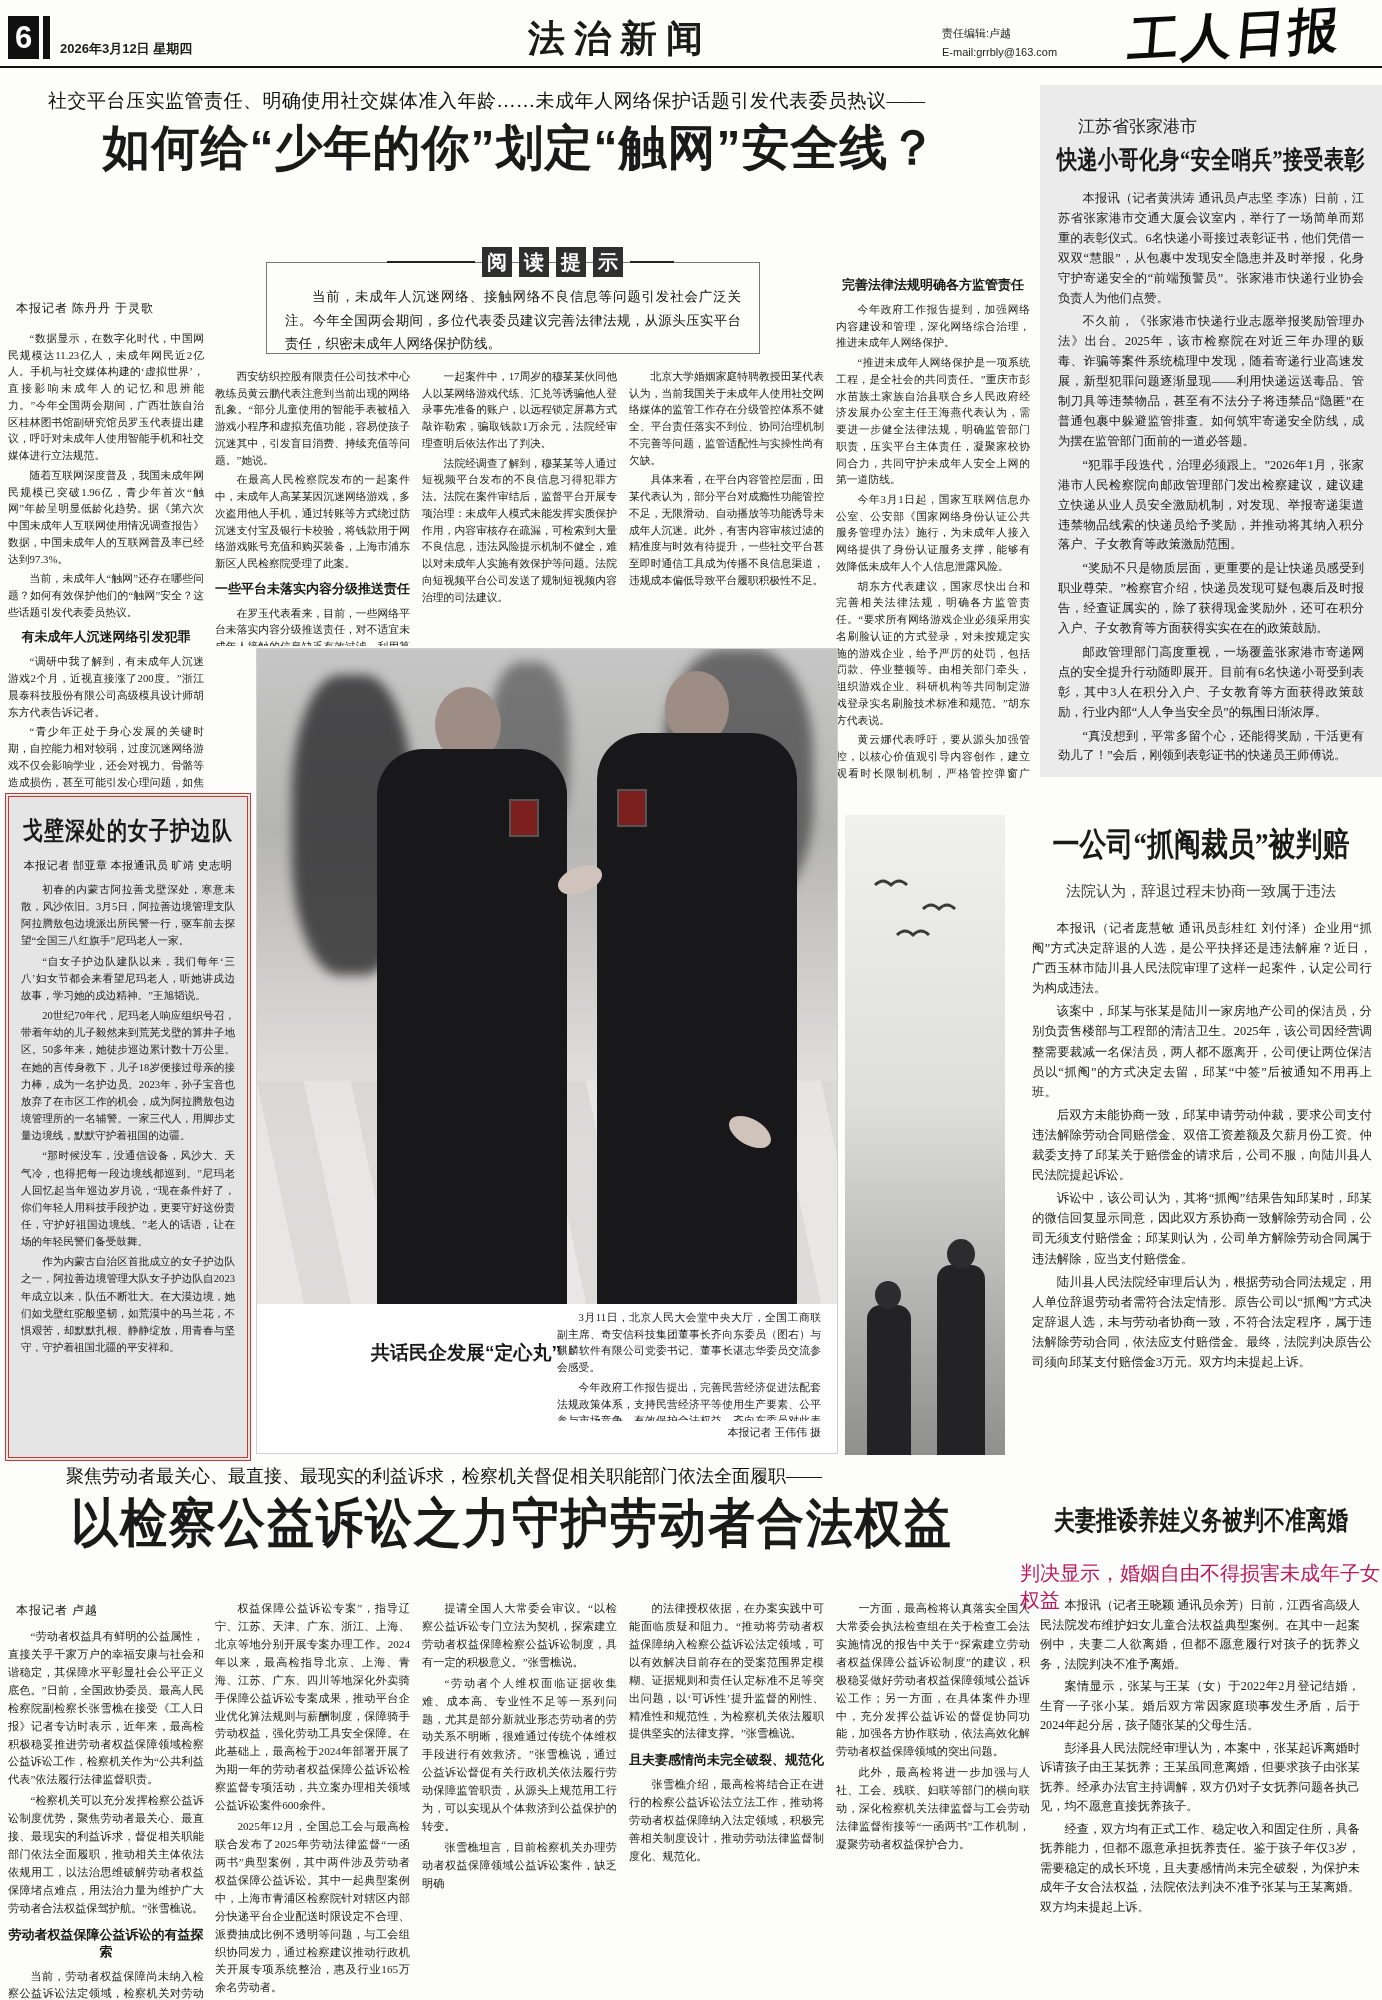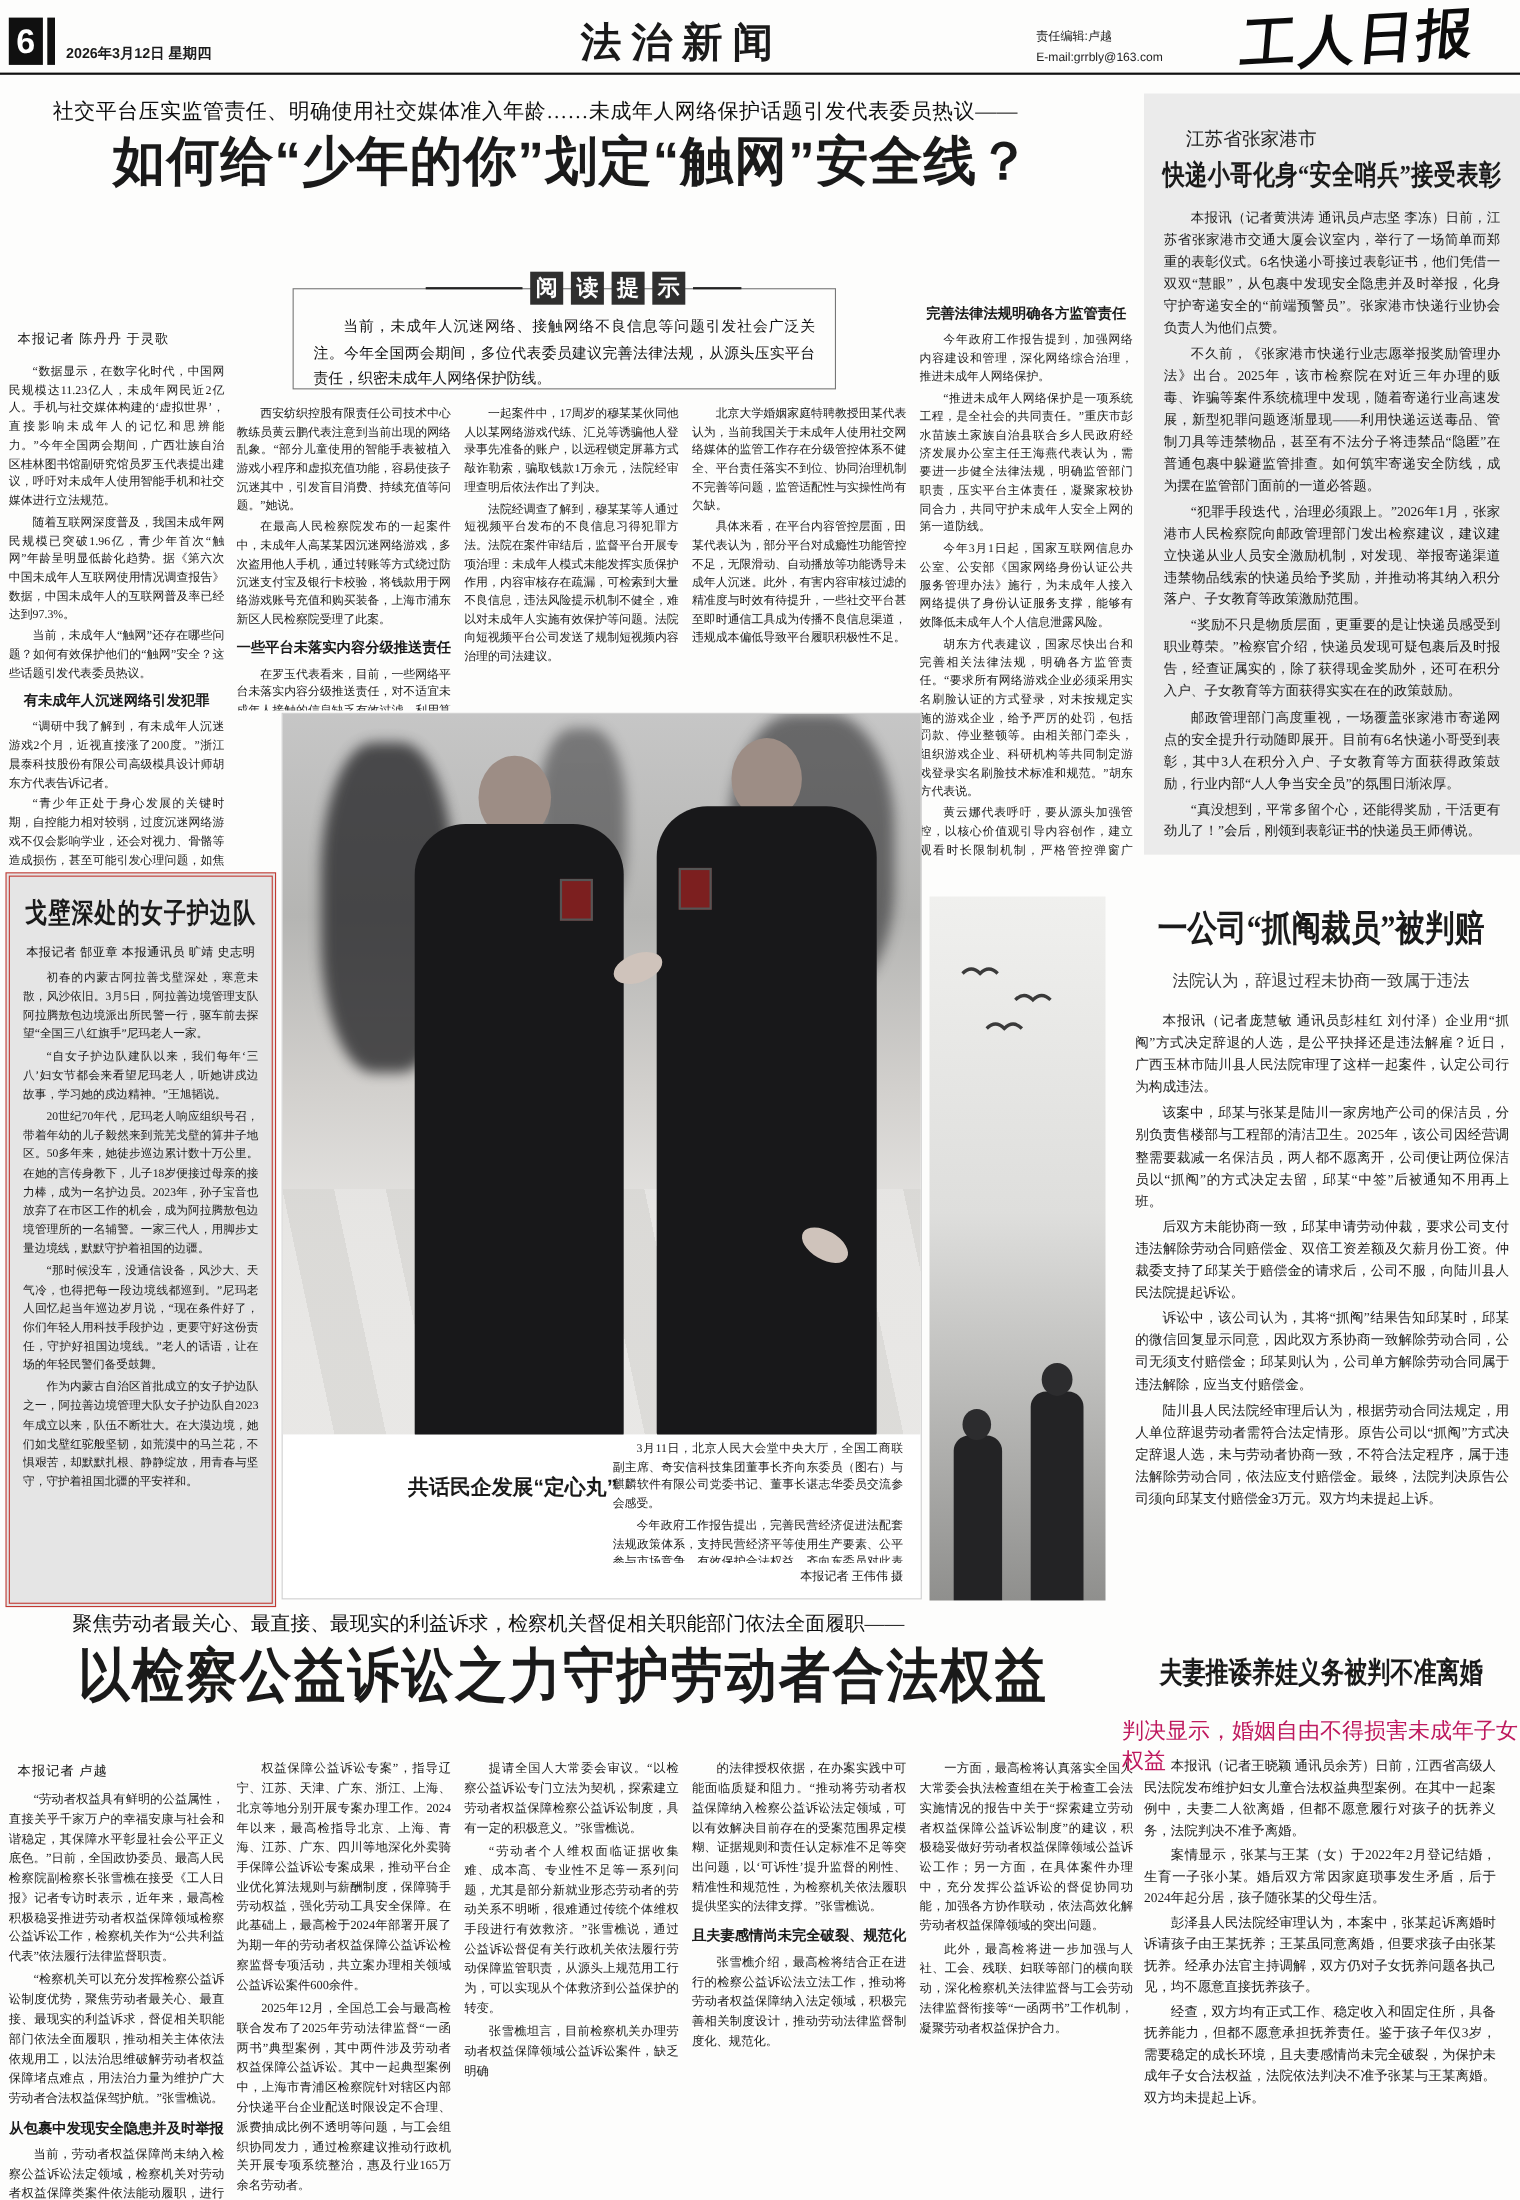--- a/index.html
+++ b/index.html
@@ -230,21 +230,21 @@
       <p class="para">诉讼中，该公司认为，其将“抓阄”结果告知邱某时，邱某的微信回复显示同意，因此双方系协商一致解除劳动合同，公司无须支付赔偿金；邱某则认为，公司单方解除劳动合同属于违法解除，应当支付赔偿金。</p>
       <p class="para">陆川县人民法院经审理后认为，根据劳动合同法规定，用人单位辞退劳动者需符合法定情形。原告公司以“抓阄”方式决定辞退人选，未与劳动者协商一致，不符合法定程序，属于违法解除劳动合同，依法应支付赔偿金。最终，法院判决原告公司须向邱某支付赔偿金3万元。双方均未提起上诉。</p>
     </div>
 
   <div class="abs bot-kicker">聚焦劳动者最关心、最直接、最现实的利益诉求，检察机关督促相关职能部门依法全面履职——</div>
   <div class="abs bot-headline"><span>以检察公益诉讼之力守护劳动者合法权益</span></div>
   <div class="abs byline bot-byline">本报记者 卢越</div>
   <div class="abs col bot-col bot-c1">
       <p class="para">“劳动者权益具有鲜明的公益属性，直接关乎千家万户的幸福安康与社会和谐稳定，其保障水平彰显社会公平正义底色。”日前，全国政协委员、最高人民检察院副检察长张雪樵在接受《工人日报》记者专访时表示，近年来，最高检积极稳妥推进劳动者权益保障领域检察公益诉讼工作，检察机关作为“公共利益代表”依法履行法律监督职责。</p>
       <p class="para">“检察机关可以充分发挥检察公益诉讼制度优势，聚焦劳动者最关心、最直接、最现实的利益诉求，督促相关职能部门依法全面履职，推动相关主体依法依规用工，以法治思维破解劳动者权益保障堵点难点，用法治力量为维护广大劳动者合法权益保驾护航。”张雪樵说。</p>
-      <div class="subhead">从包裹中发现安全隐患并及时举报</div>
+      <div class="subhead">劳动者权益保障公益诉讼的有益探索</div>
       <p class="para">当前，劳动者权益保障尚未纳入检察公益诉讼法定领域，检察机关对劳动者权益保障类案件依法能动履职，进行了有益探索。</p>
     </div>
   <div class="abs col bot-col bot-c2">
       <p class="para">权益保障公益诉讼专案”，指导辽宁、江苏、天津、广东、浙江、上海、北京等地分别开展专案办理工作。2024年以来，最高检指导北京、上海、青海、江苏、广东、四川等地深化外卖骑手保障公益诉讼专案成果，推动平台企业优化算法规则与薪酬制度，保障骑手劳动权益，强化劳动工具安全保障。在此基础上，最高检于2024年部署开展了为期一年的劳动者权益保障公益诉讼检察监督专项活动，共立案办理相关领域公益诉讼案件600余件。</p>
       <p class="para">2025年12月，全国总工会与最高检联合发布了2025年劳动法律监督“一函两书”典型案例，其中两件涉及劳动者权益保障公益诉讼。其中一起典型案例中，上海市青浦区检察院针对辖区内部分快递平台企业配送时限设定不合理、派费抽成比例不透明等问题，与工会组织协同发力，通过检察建议推动行政机关开展专项系统整治，惠及行业165万余名劳动者。</p>
     </div>
   <div class="abs col bot-col bot-c3">
       <p class="para">提请全国人大常委会审议。“以检察公益诉讼专门立法为契机，探索建立劳动者权益保障检察公益诉讼制度，具有一定的积极意义。”张雪樵说。</p>
       <p class="para">“劳动者个人维权面临证据收集难、成本高、专业性不足等一系列问题，尤其是部分新就业形态劳动者的劳动关系不明晰，很难通过传统个体维权手段进行有效救济。”张雪樵说，通过公益诉讼督促有关行政机关依法履行劳动保障监管职责，从源头上规范用工行为，可以实现从个体救济到公益保护的转变。</p>
       <p class="para">张雪樵坦言，目前检察机关办理劳动者权益保障领域公益诉讼案件，缺乏明确</p>

